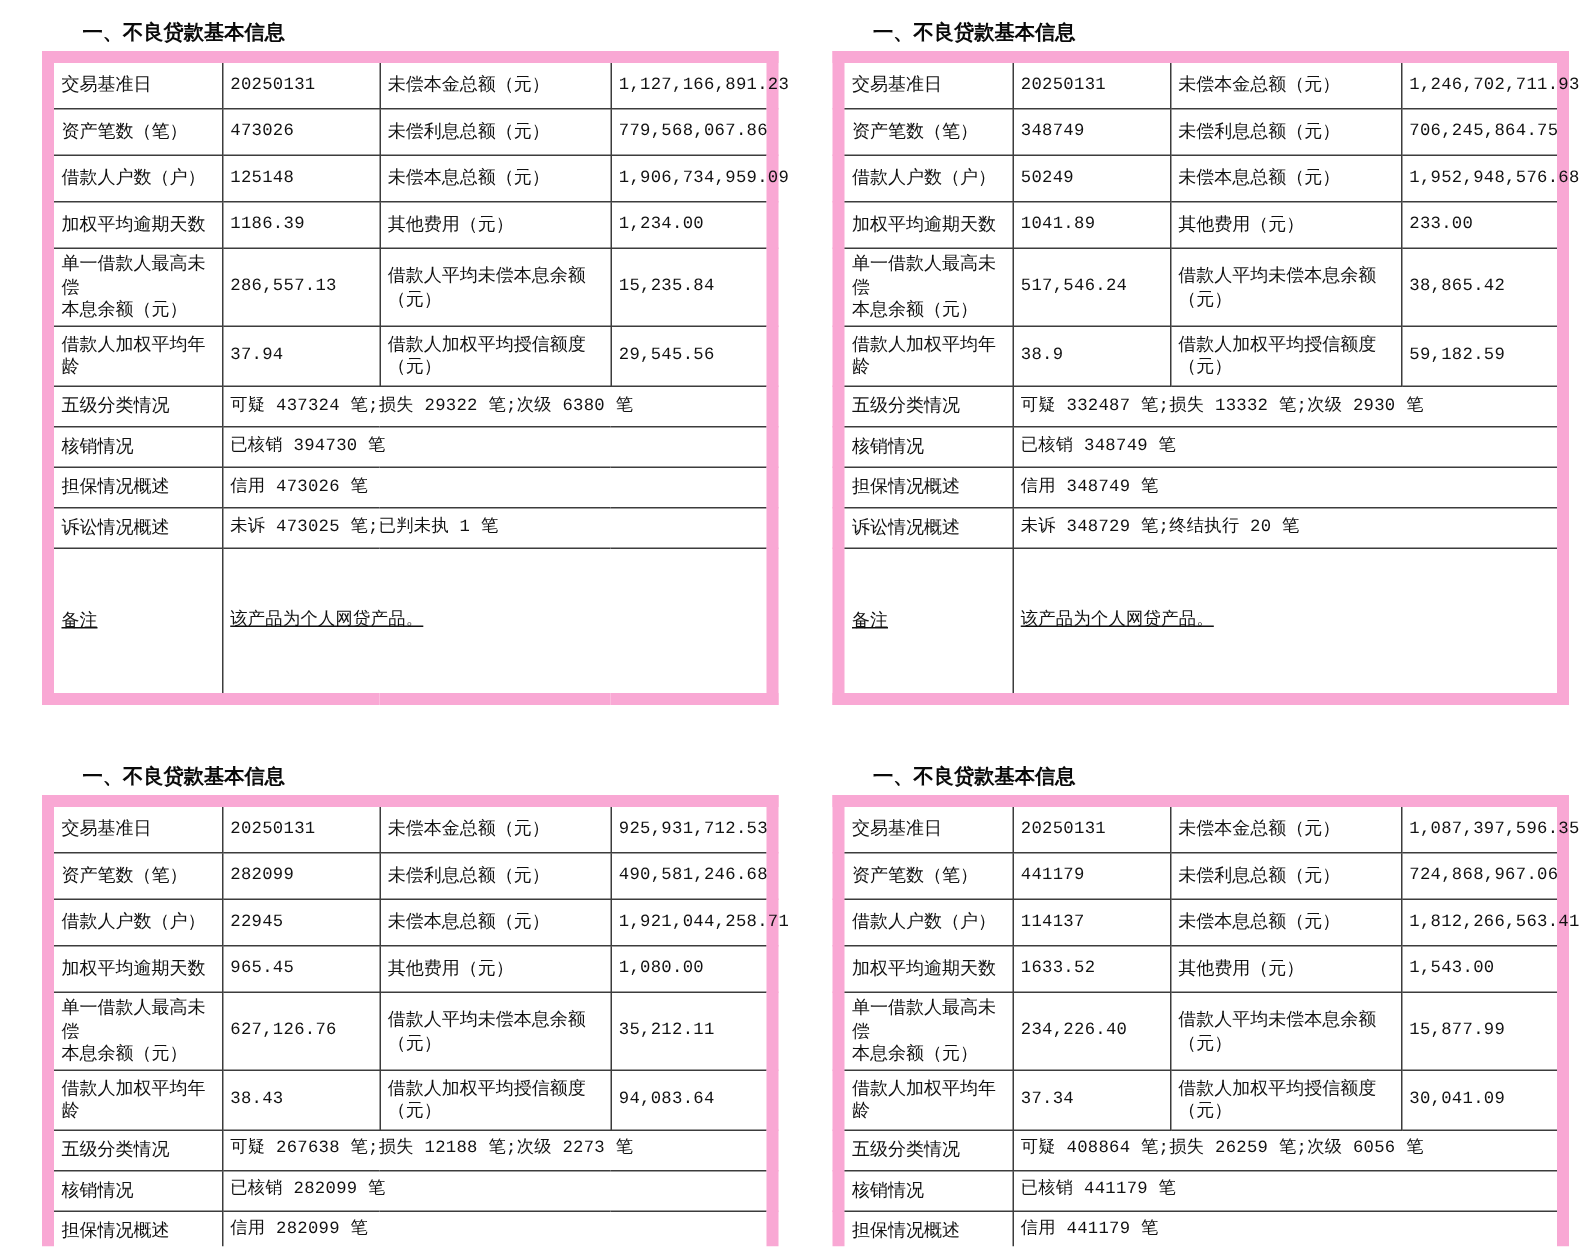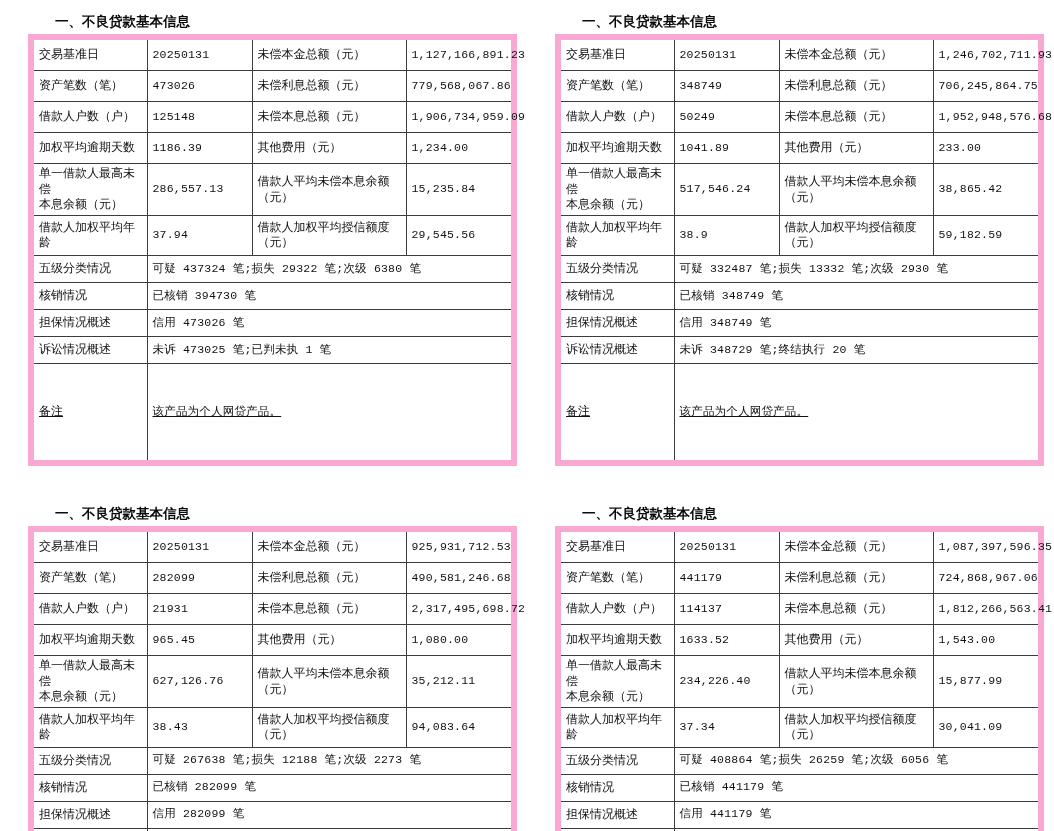--- a/index.html
+++ b/index.html
@@ -17,21 +17,21 @@
   }
   .panel { width: 483px; }
   .panel-title {
     margin: 0 0 4px 27px;
     font-size: 13.5px; font-weight: bold; line-height: 1.2;
     color: #0a0a0a;
   }
   table.loan-table {
     border-collapse: collapse; table-layout: fixed;
     width: 483px;
-    border: 6px solid #f9a8d4;
+    border: 8px solid #f9a8d4;
     background: #ffffff;
   }
   col.w1 { width: 116px; }
   col.w2 { width: 105px; }
   col.w3 { width: 154px; }
   col.w4 { width: 108px; }
   td {
     border: 1px solid #3c3c3c;
     vertical-align: middle;
     padding: 2px 2px 2px 5px;
@@ -220,23 +220,23 @@
             <td class="val">925,931,712.53</td>
           </tr>
           <tr class="row-norm">
             <td class="lbl">资产笔数（笔）</td>
             <td class="val">282099</td>
             <td class="lbl">未偿利息总额（元）</td>
             <td class="val">490,581,246.68</td>
           </tr>
           <tr class="row-norm">
             <td class="lbl">借款人户数（户）</td>
-            <td class="val">21931</td>
+            <td class="val">22945</td>
             <td class="lbl">未偿本息总额（元）</td>
-            <td class="val">2,317,495,698.72</td>
+            <td class="val">1,921,044,258.71</td>
           </tr>
           <tr class="row-norm">
             <td class="lbl">加权平均逾期天数</td>
             <td class="val">965.45</td>
             <td class="lbl">其他费用（元）</td>
             <td class="val">1,080.00</td>
           </tr>
           <tr class="row-tall">
             <td class="lbl">单一借款人最高未偿
 本息余额（元）</td>

